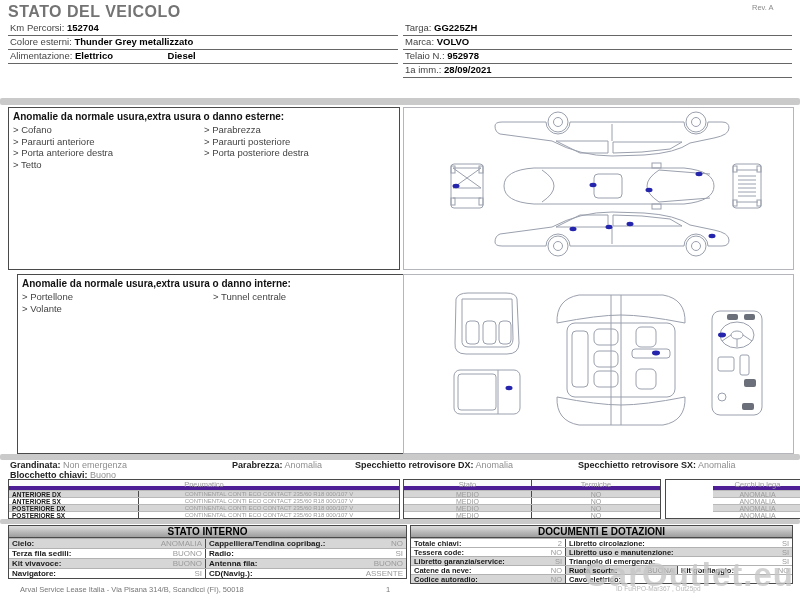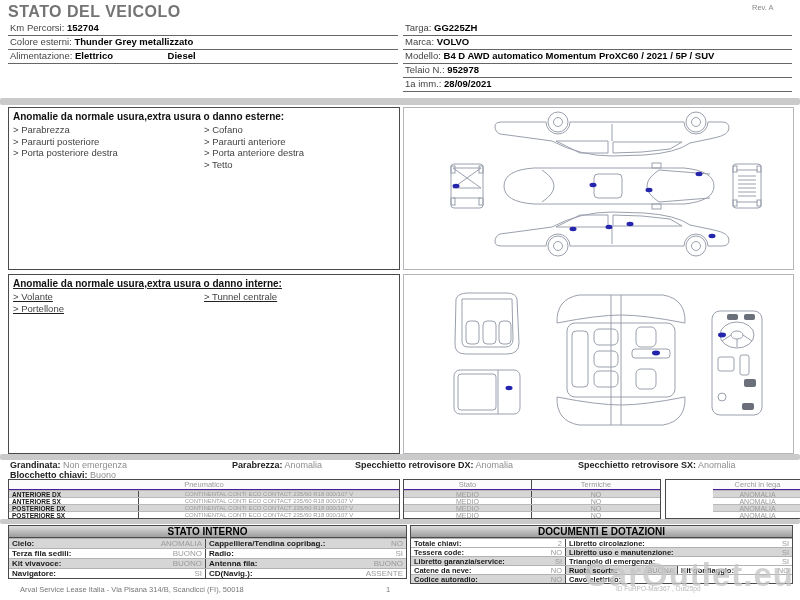--- a/index.html
+++ b/index.html
@@ -15,21 +15,21 @@
   .anombox{position:absolute;border:1px solid #4a4a4a;background:#fff;}
   .diagbox{position:absolute;border:1px solid #b5b5bc;background:#fff;}
   .anom-title{font-size:10px;font-weight:bold;color:#111;padding:3px 4px 2px;}
   .anom-cols{display:flex;padding:0 4px;font-size:9.5px;color:#444;line-height:11.5px;}
   .anom-col{width:50%;}
   .sum-item{position:absolute;font-size:9px;white-space:nowrap;}
   .s-lbl{font-weight:bold;color:#222;}
   .s-val{color:#8d8d8d;}
   .tbl{position:absolute;border:1px solid #4a4a4a;background:#fff;box-sizing:border-box;font-size:7px;}
   .thdr{display:flex;height:10px;line-height:9px;color:#9a9a9a;background:#fbfbfb;
-        border-bottom:1px solid #4c1d95;font-size:7.5px;box-sizing:border-box;}
+        border-bottom:4px solid #4c1d95;font-size:7.5px;box-sizing:border-box;}
   .thdr>div{text-align:center;box-sizing:border-box;}
   .trow{display:flex;height:7px;line-height:7px;box-sizing:border-box;border-top:1px solid #b9b9b9;}
   .trow:first-of-type{border-top:none;}
   .trow.g{background:#d6d6d6;}
   .pos-cell{width:130px;font-weight:bold;color:#1a1a1a;padding-left:3px;font-size:6.5px;
         border-right:1px solid #4a4a4a;box-sizing:border-box;}
   .spec-cell{flex:1;text-align:center;color:#9a9a9a;font-size:6px;}
   .c50{width:50%;text-align:center;color:#9a9a9a;box-sizing:border-box;}
   .c50.bdr{border-right:1px solid #4a4a4a;}
   .c100{width:100%;text-align:center;color:#9a9a9a;}
@@ -85,48 +85,44 @@
   <div class="abs info-block" style="left:403px;top:22px;width:389px;">
     <div class="info-row">
       <span>Targa:</span>
       <b>GG225ZH</b>
     </div>
     <div class="info-row">
       <span>Marca:</span>
       <b>VOLVO</b>
     </div>
     <div class="info-row">
-      <span>Modello:</span>
-      <b>B4 D AWD automatico Momentum ProXC60 / 2021 / 5P / SUV</b>
-    </div>
-    <div class="info-row">
       <span>Telaio N.:</span>
       <b>952978</b>
     </div>
     <div class="info-row">
       <span>1a imm.:</span>
       <b>28/09/2021</b>
     </div>
   </div>
 
   <div class="band" style="top:98px;height:7px;"></div>
 
   <div class="anombox" style="left:8px;top:107px;width:390px;height:161px;">
     <div class="anom-title">Anomalie da normale usura,extra usura o danno esterne:</div>
     <div class="anom-cols">
-      <div class="anom-col">
-        <div>&gt; Parabrezza</div>
-        <div>&gt; Paraurti posteriore</div>
-        <div>&gt; Porta posteriore destra</div>
-      </div>
       <div class="anom-col">
         <div>&gt; Cofano</div>
         <div>&gt; Paraurti anteriore</div>
         <div>&gt; Porta anteriore destra</div>
         <div>&gt; Tetto</div>
+      </div>
+      <div class="anom-col">
+        <div>&gt; Parabrezza</div>
+        <div>&gt; Paraurti posteriore</div>
+        <div>&gt; Porta posteriore destra</div>
       </div>
     </div>
   </div>
 
   <div class="diagbox" style="left:403px;top:107px;width:389px;height:161px;">
     <svg width="388" height="160" viewBox="0 0 388 160">
       <defs>
         <g id="carside">
           <path class="ln" d="M3,32 Q3,26 8,24 L38,20 L60,17 Q88,2 120,2 L152,3 Q184,5 198,15 L222,20 Q237,23 237,30 Q237,36 230,36 L216,36 A12,12 0 0,0 192,36 L78,36 A12,12 0 0,0 54,36 L10,36 Q3,36 3,32 Z"></path>
           <circle class="ln" cx="66" cy="36" r="10"></circle>
@@ -175,26 +171,26 @@
         <ellipse class="dot" cx="245" cy="82" rx="3.5" ry="2.2"></ellipse>
         <ellipse class="dot" cx="295" cy="66" rx="3.5" ry="2.2"></ellipse>
         <ellipse class="dot" cx="169" cy="121" rx="3.5" ry="2.2"></ellipse>
         <ellipse class="dot" cx="205" cy="119" rx="3.5" ry="2.2"></ellipse>
         <ellipse class="dot" cx="226" cy="116" rx="3.5" ry="2.2"></ellipse>
         <ellipse class="dot" cx="308" cy="128" rx="3.5" ry="2.2"></ellipse>
       </g>
     </svg>
   </div>
 
-  <div class="anombox" style="left:8px;top:274px;width:390px;height:178px;text-decoration:underline;">
+  <div class="anombox" style="left:17px;top:274px;width:390px;height:178px;">
     <div class="anom-title">Anomalie da normale usura,extra usura o danno interne:</div>
     <div class="anom-cols">
       <div class="anom-col">
+        <div>&gt; Portellone</div>
         <div>&gt; Volante</div>
-        <div>&gt; Portellone</div>
       </div>
       <div class="anom-col">
         <div>&gt; Tunnel centrale</div>
       </div>
     </div>
   </div>
 
   <div class="diagbox" style="left:403px;top:274px;width:389px;height:178px;">
     <svg width="388" height="177" viewBox="0 0 388 177">
       <g>

